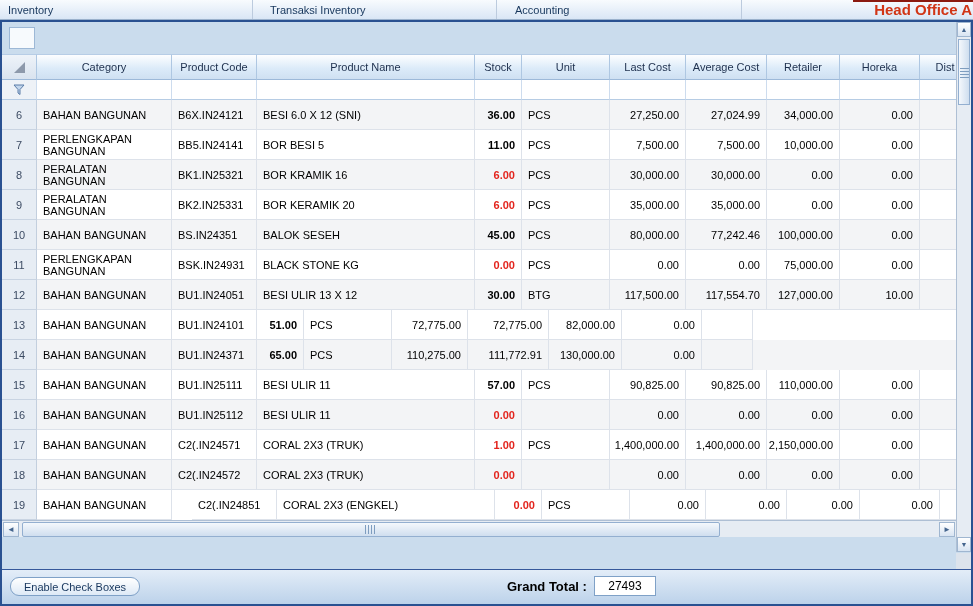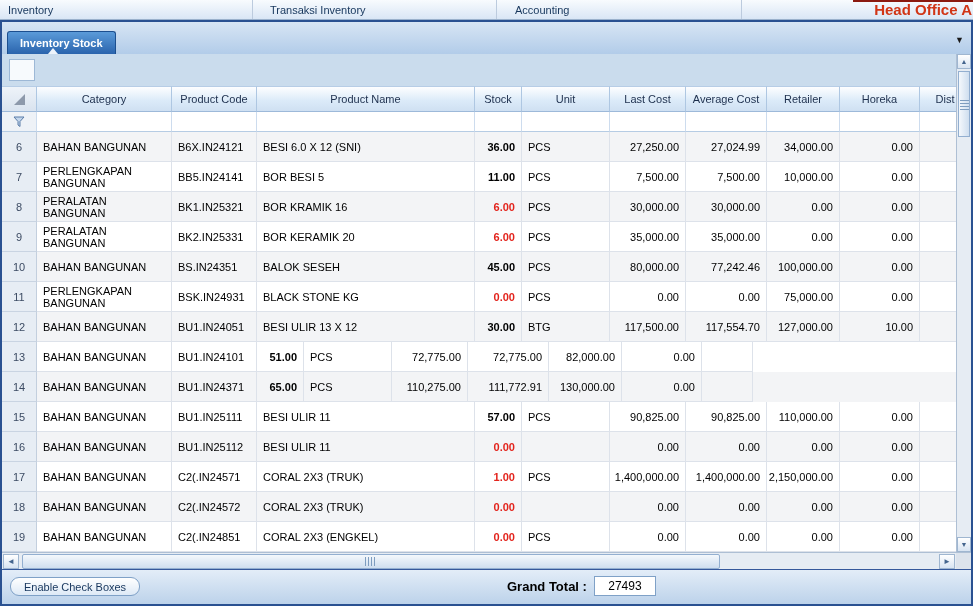--- a/index.html
+++ b/index.html
@@ -77,25 +77,20 @@
   <div class="menubar">
     <div class="menu-item m0">Inventory</div>
     <div class="menu-item m1">Transaksi Inventory</div>
     <div class="menu-item m2">Accounting</div>
     <div class="office">Head Office A</div>
     <div class="top-accent"></div>
   </div>
 
   <div class="frame">
 
-    <div class="tabstrip">
-      <div class="tab">Inventory Stock</div>
-      <div class="tab-pointer"></div>
-      <div class="tab-dropdown">▼</div>
-    </div>
 
     <div class="gridarea">
 
       <div class="group-panel">
         <div class="group-box"></div>
       </div>
 
       <div class="header-row" id="headerRow">
         <div class="hcell ind">
           <div class="corner-tri"></div>
@@ -294,21 +289,21 @@
             <div class="cell" style="width: 88px;"></div>
             <div class="cell num" style="width: 76px;">0.00</div>
             <div class="cell num" style="width: 81px;">0.00</div>
             <div class="cell num" style="width: 73px;">0.00</div>
             <div class="cell num" style="width: 80px;">0.00</div>
             <div class="cell num" style="width: 51px;"></div>
           </div>
           <div class="row">
             <div class="rind">19</div>
             <div class="cell" style="width: 135px;">BAHAN BANGUNAN</div>
-            <div class="cell" style="width: 85px;">C2(.IN24851</div>
+            <div class="cell" style="width: 85px; margin-left: 20px;">C2(.IN24851</div>
             <div class="cell" style="width: 218px;">CORAL 2X3 (ENGKEL)</div>
             <div class="cell num stockv low" style="width: 47px;">0.00</div>
             <div class="cell" style="width: 88px;">PCS</div>
             <div class="cell num" style="width: 76px;">0.00</div>
             <div class="cell num" style="width: 81px;">0.00</div>
             <div class="cell num" style="width: 73px;">0.00</div>
             <div class="cell num" style="width: 80px;">0.00</div>
             <div class="cell num" style="width: 51px;"></div>
           </div>
         </div>

